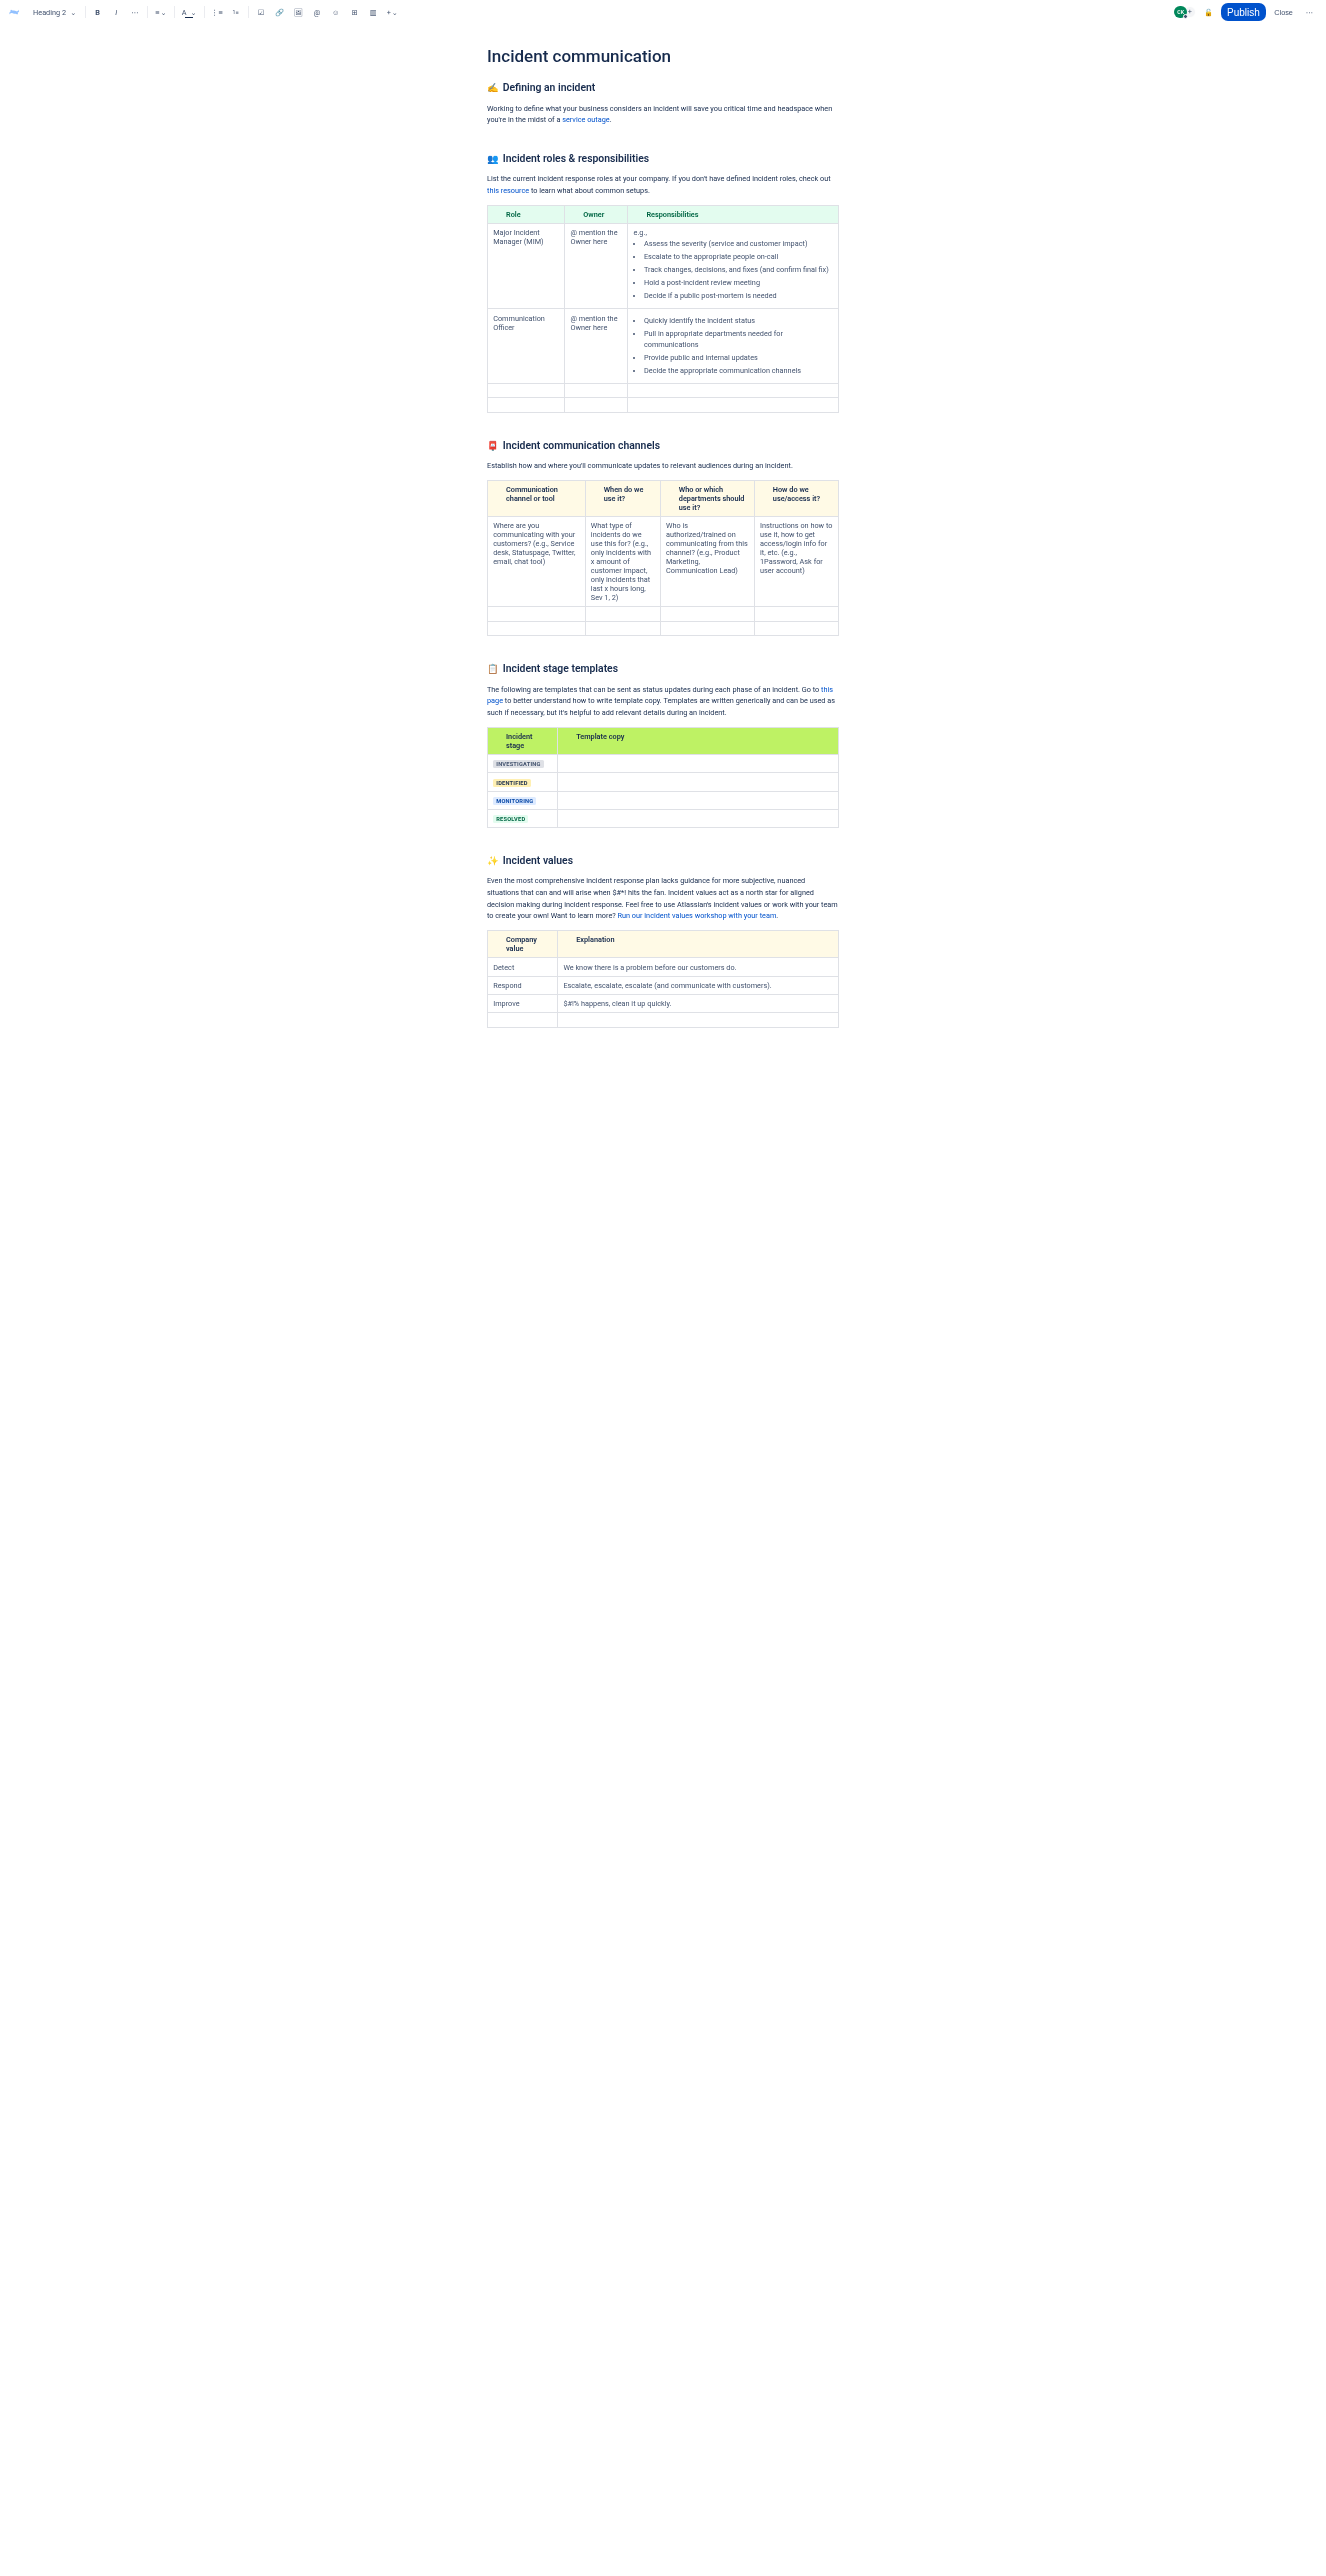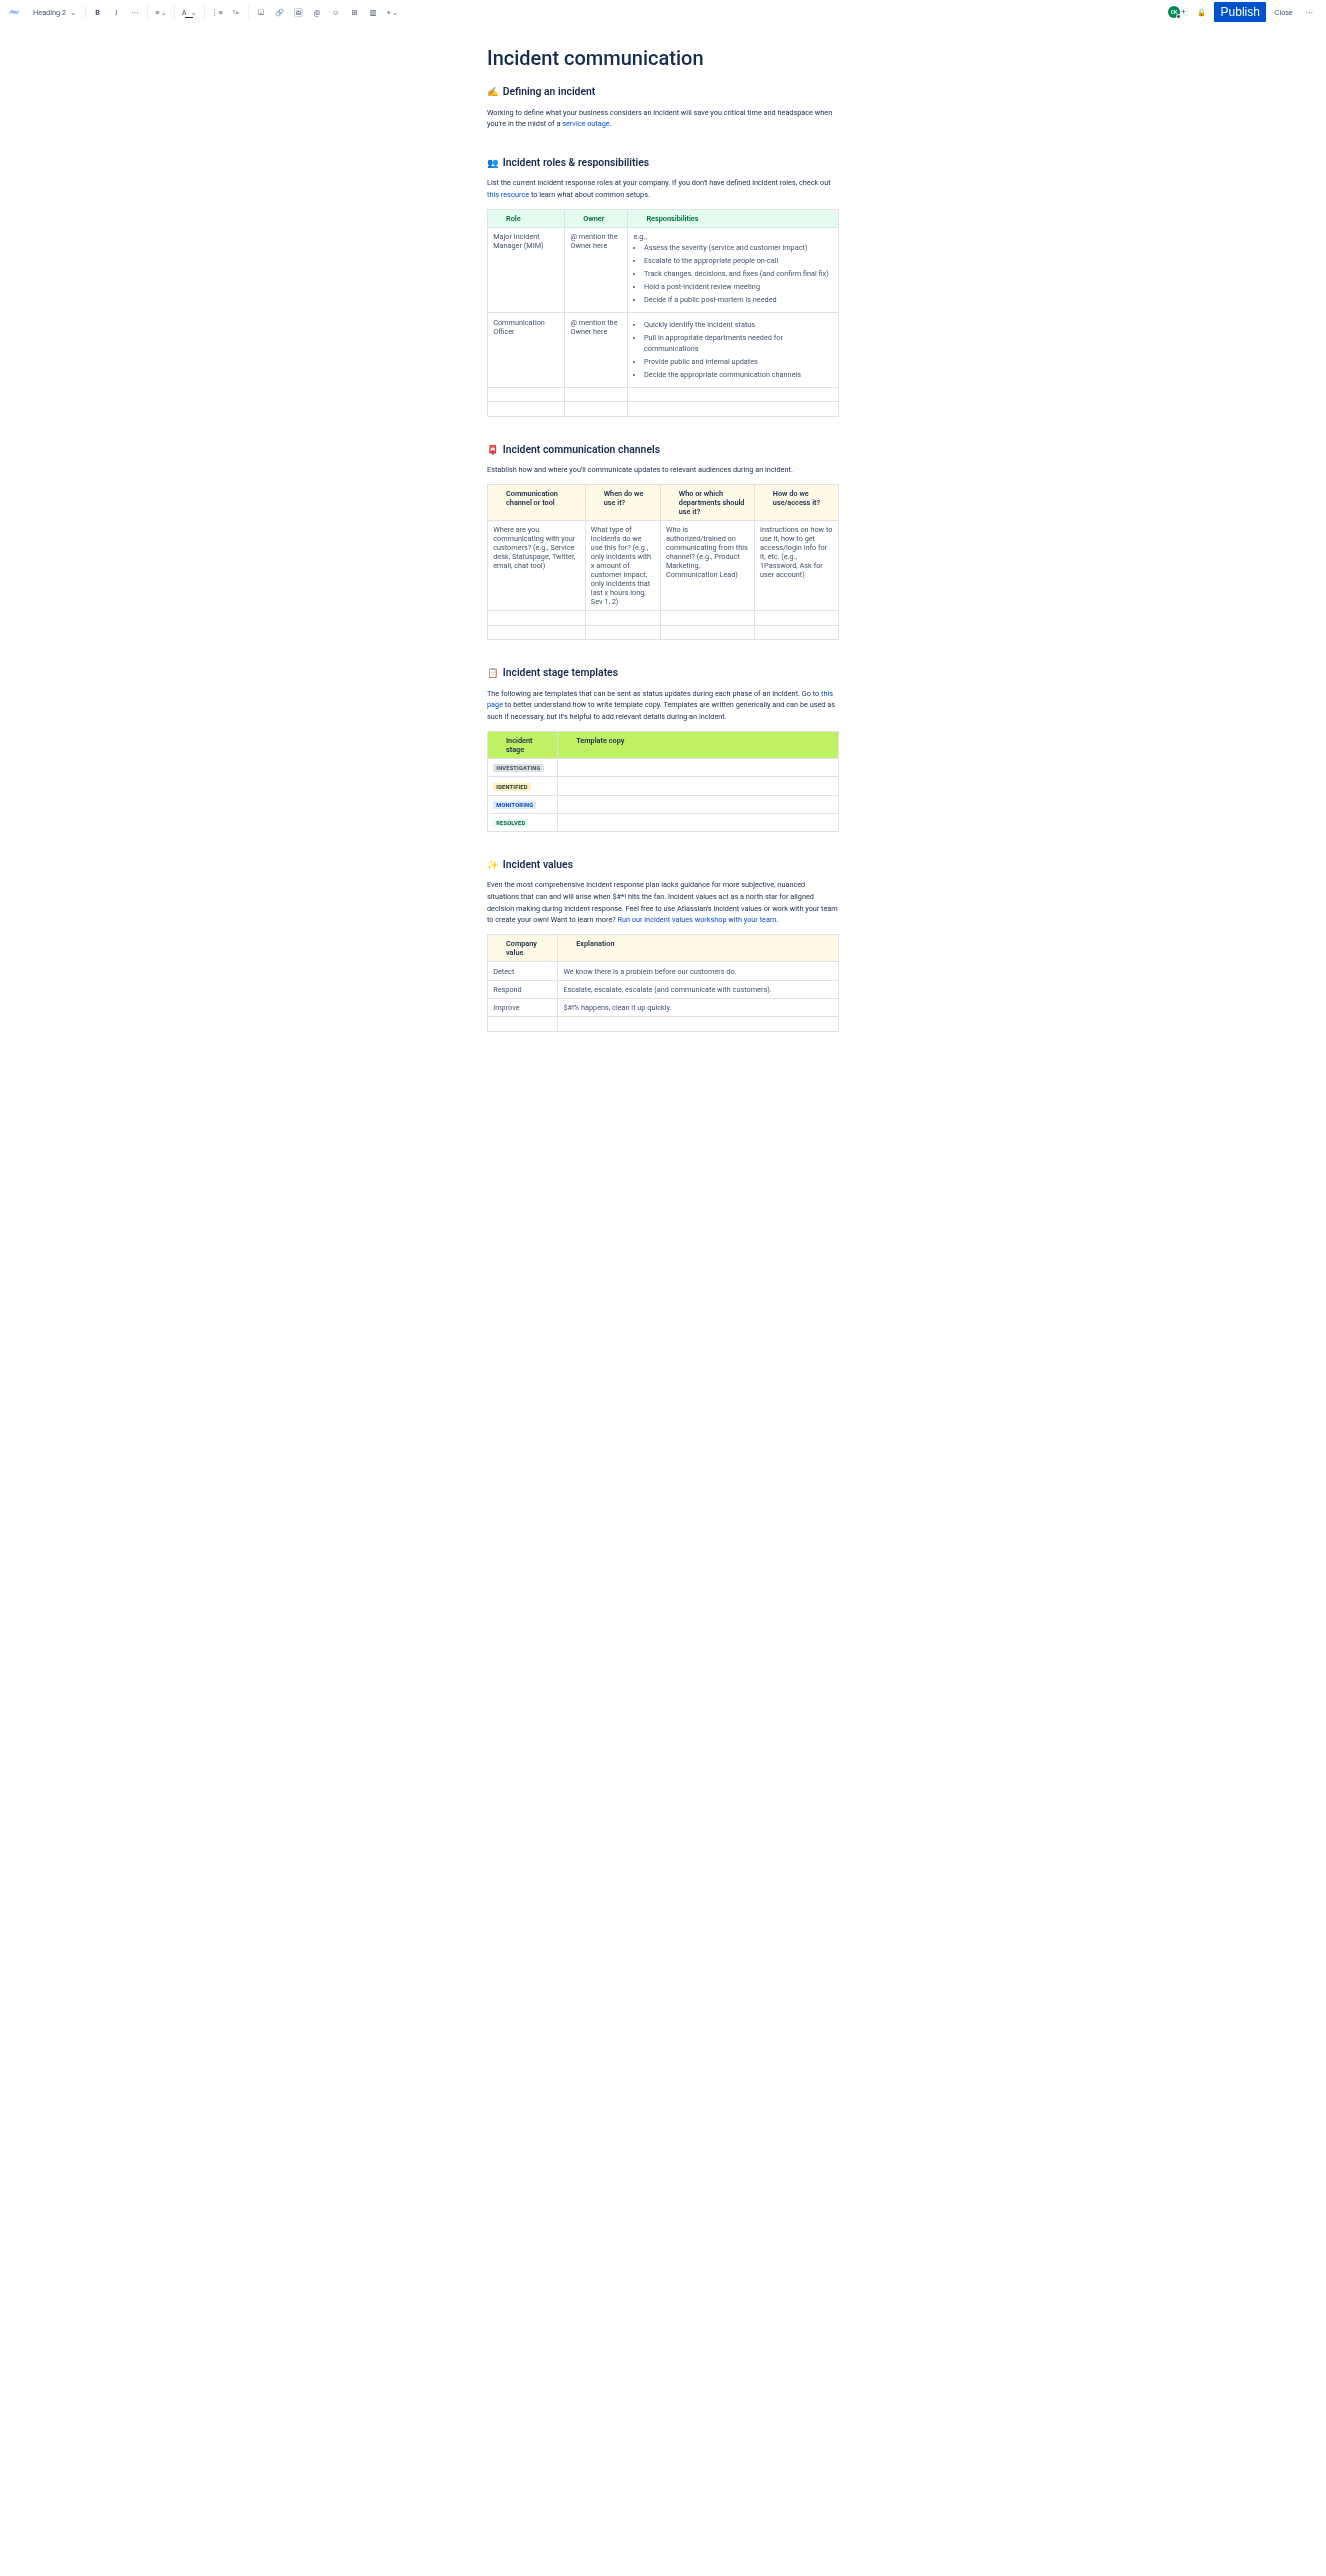--- a/index.html
+++ b/index.html
@@ -10,24 +10,24 @@
 .logo svg { width: 12.4px; height: 12.4px; fill: #2684FF; }
 .text-style-select { display: flex; align-items: center; gap: 4.1px; padding: 2.1px 4.1px; color: #42526E; cursor: pointer; font-size: 7.3px; }
 .divider { width: 0.5px; height: 12.4px; background: #EBECF0; margin: 0 2.1px; }
 .tb-btn { width: 16.6px; height: 16.6px; display: flex; align-items: center; justify-content: center; border-radius: 1.6px; cursor: pointer; color: #42526E; }
 .tb-btn.wide { width: auto; padding: 0 3.1px; gap: 1px; }
 .color-indicator { width: 7.3px; height: 1.6px; background: #172B4D; position: absolute; bottom: 2.1px; }
 .color-btn { position: relative; }
 .toolbar-right { display: flex; align-items: center; gap: 4.1px; }
 .avatar { width: 12.4px; height: 12.4px; border-radius: 50%; background: #00875A; color: #fff; display: flex; align-items: center; justify-content: center; font-size: 5.2px; font-weight: 600; position: relative; }
 .avatar-add { width: 12.4px; height: 12.4px; border-radius: 50%; background: #F4F5F7; color: #42526E; display: flex; align-items: center; justify-content: center; font-size: 7.3px; margin-left: -3.1px; border: 1px solid #fff; cursor: pointer; }
-.btn-primary { background: #0052CC; color: #fff; border: none; padding: 3.1px 6.2px; border-radius: 1px; font-size: 12px; cursor: pointer; font-weight: 500; }
+.btn-primary { background: #0052CC; color: #fff; border: none; padding: 3.1px 6.2px; border-radius: 7px; font-size: 10px; cursor: pointer; font-weight: 500; }
 .btn-subtle { background: transparent; color: #42526E; border: none; padding: 3.1px 4.1px; font-size: 7.3px; cursor: pointer; }
 .content { max-width: 394px; margin: 0 auto; padding: 10.4px 21px 41px; }
-h1 { font-size: 20px; font-weight: 500; color: #172B4D; margin: 10.4px 0 15.5px; }
+h1 { font-size: 17px; font-weight: 500; color: #172B4D; margin: 10.4px 0 15.5px; }
 h2 { font-size: 10.4px; font-weight: 600; color: #172B4D; margin: 26px 0 8.3px; display: flex; align-items: center; gap: 4.1px; }
 h2.first { margin-top: 5.2px; }
 .emoji { font-size: 9.3px; }
 p { line-height: 1.6; margin-bottom: 6.2px; color: #172B4D; }
 a { color: #0052CC; text-decoration: none; }
 ol { margin: 6.2px 0 6.2px 12.4px; }
 ol li { margin-bottom: 3.1px; line-height: 1.6; color: #42526E; min-height: 10.4px; }
 ul { margin: 2.1px 0 2.1px 10.4px; }
 ul li { margin-bottom: 2.1px; line-height: 1.5; }
 table { width: 100%; border-collapse: collapse; margin: 8.3px 0; font-size: 7.3px; }

